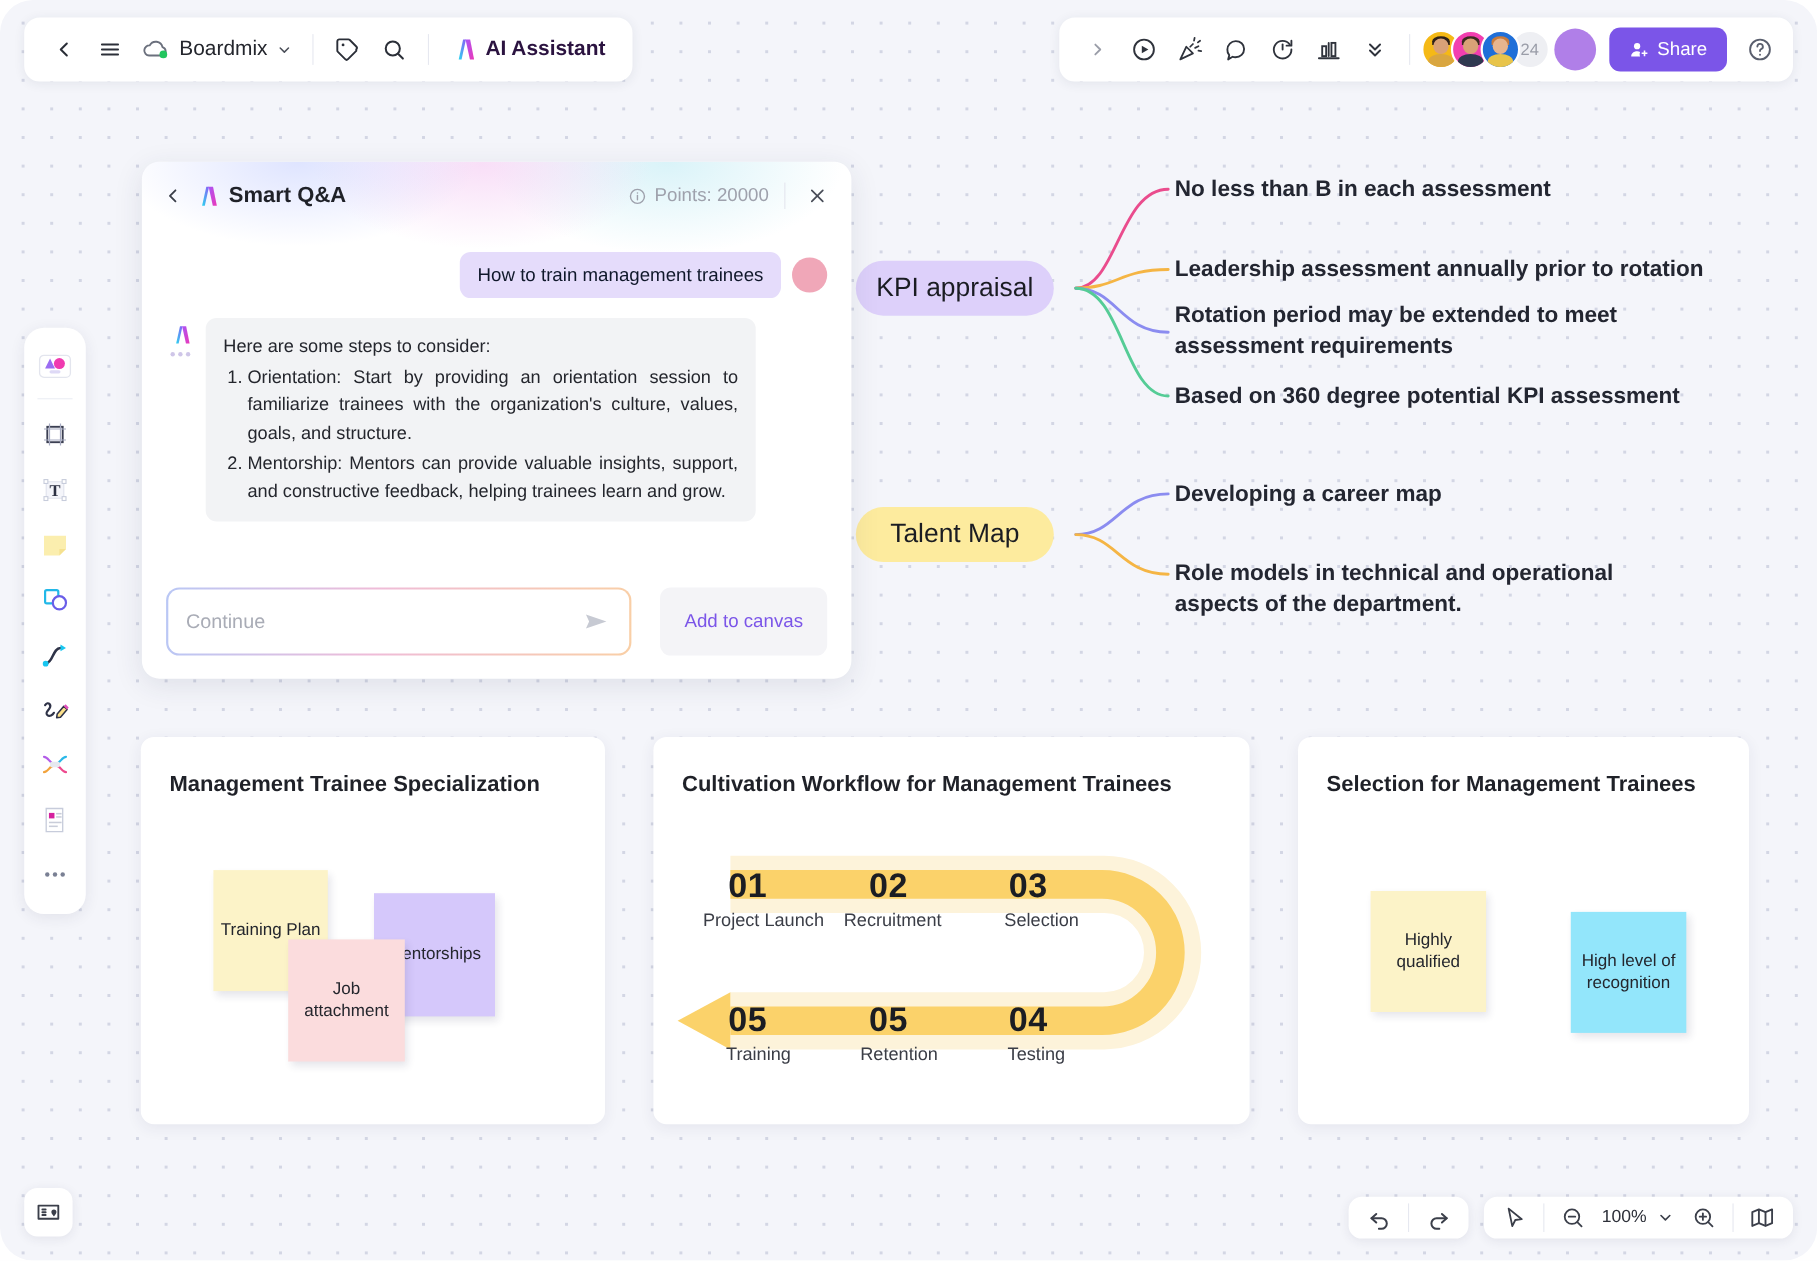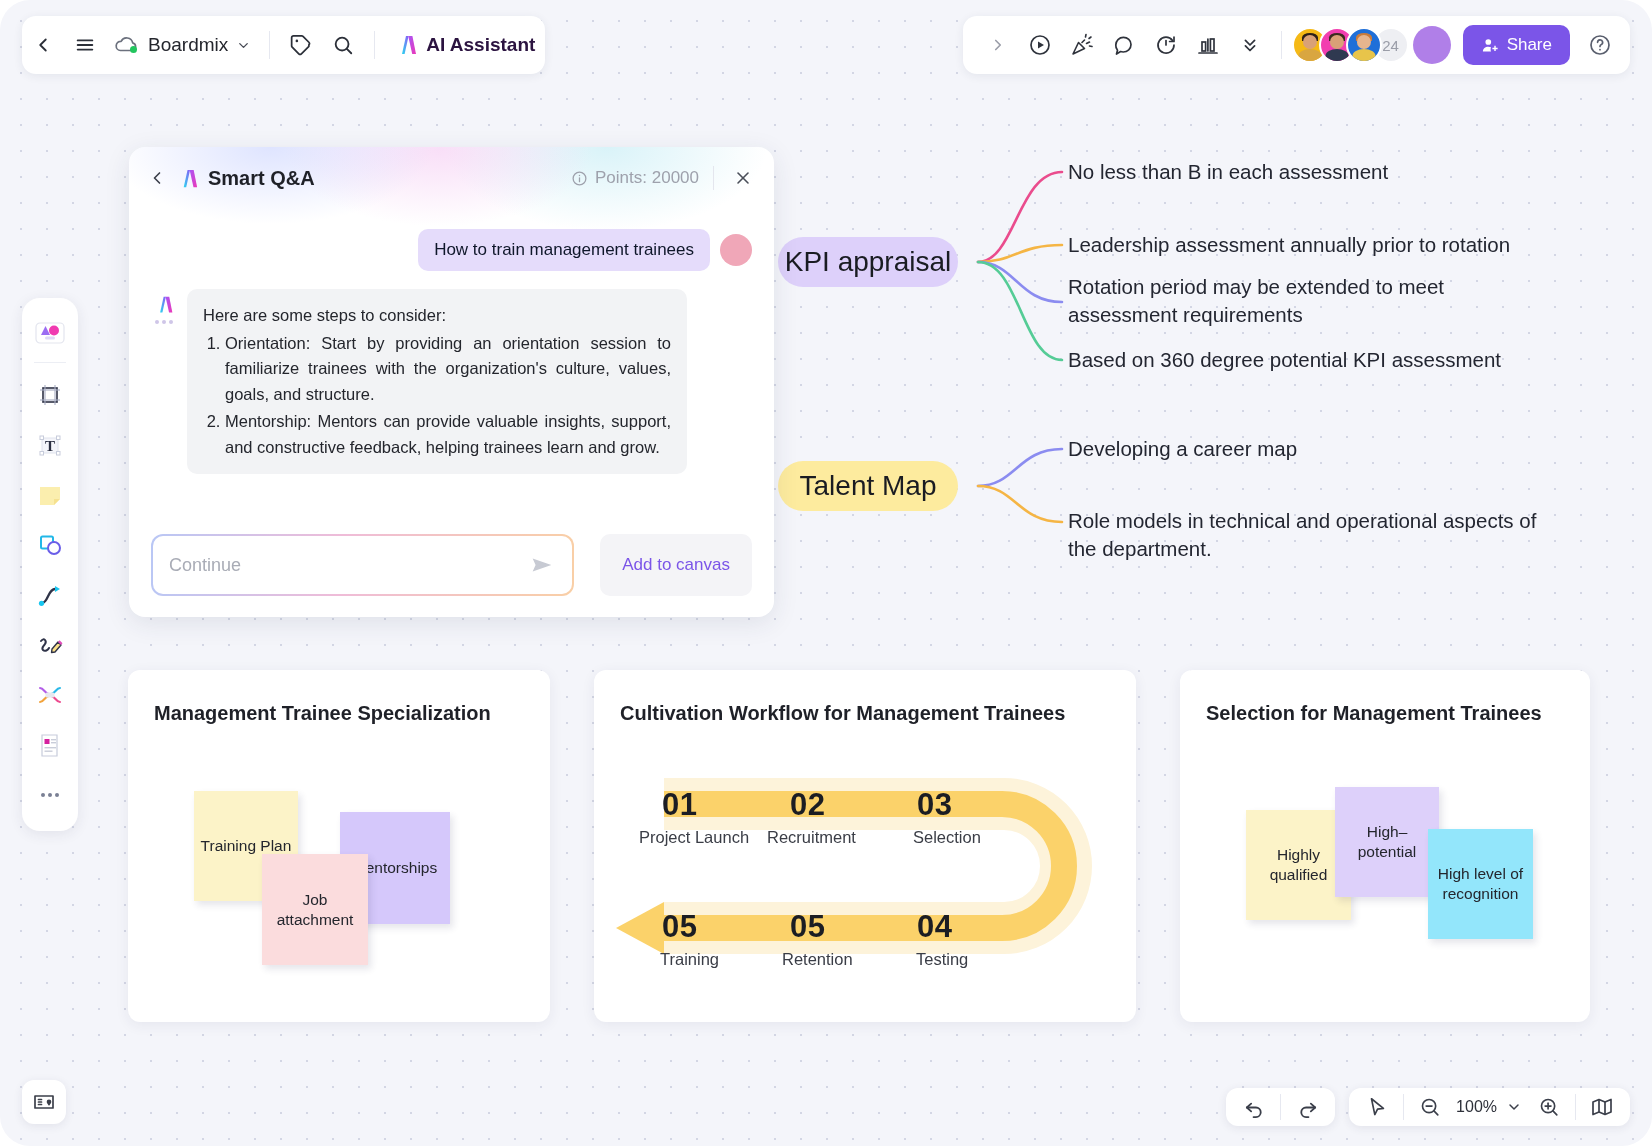--- a/index.html
+++ b/index.html
@@ -26,21 +26,21 @@
   }
 
   
   .topbar-left {
     position: absolute; left: 22px; top: 16px;
     height: 58px;
     background: #fff;
     border-radius: 14px;
     box-shadow: 0 2px 10px rgba(40,45,80,.08);
     display: flex; align-items: center;
-    padding: 0 0;
+    padding: 0 15px;
     gap: 0px;
     z-index: 30;
   }
   .tb-btn {
     width: 42px; height: 42px;
     display: flex; align-items: center; justify-content: center;
     border-radius: 8px;
     color: #2b2f38;
     cursor: pointer;
   }
@@ -198,28 +198,29 @@
     background: #f4f4f7; color: #7b55e8; font-size: 17px;
     border-radius: 10px; height: 62px; padding: 0 22px;
     display: flex; align-items: center; cursor: pointer;
   }
 
   
   .mindmap { position: absolute; left: 800px; top: 150px; width: 840px; height: 420px; z-index: 10; }
   .mm-node {
     position: absolute;
     border-radius: 26px;
-    font-size: 28px; color: #1a1c22;
+    font-size: 24px; color: #1a1c22;
     display: flex; align-items: center; justify-content: center;
     cursor: pointer;
   }
   .mm-label {
     position: absolute;
     font-size: 20.5px; color: #232631; line-height: 1.35;
     cursor: pointer;
+    font-weight: bold;
   }
   .mm-svg { position: absolute; inset: 0; }
 
   
   .card {
     position: absolute;
     background: #fff;
     border-radius: 12px;
     box-shadow: 0 3px 14px rgba(40,45,80,.07);
     z-index: 10;
@@ -642,23 +643,20 @@
     <div class="wf-cap" style="left:188px; top:280px;">Retention</div>
     <div class="wf-num" style="left:323px; top:239px;">04</div>
     <div class="wf-cap" style="left:322px; top:280px;">Testing</div>
   </div>
 
   <div class="card" style="left:1180px; top:670px; width:410px; height:352px;">
     <div class="card-title">Selection for Management Trainees</div>
     <div class="sticky" style="left:66px; top:140px; width:105px; height:110px; background:#fcf3c8;">
       <span>Highly qualified</span>
     </div>
-    <div class="sticky" style="left:155px; top:117px; width:104px; height:110px; background:#ddd0fa;">
-      <span>High–potential</span>
-    </div>
     <div class="sticky" style="left:248px; top:159px; width:105px; height:110px; background:#93e6fb;">
       <span>High level of recognition</span>
     </div>
   </div>
 
   <div class="bottom-left-btn">
     <svg width="24" height="24" viewBox="0 0 24 24" fill="none" stroke="currentColor" stroke-width="1.7" stroke-linejoin="round">
       <path d="M3 6h18v12H3z"></path>
       <line x1="6.5" y1="9.5" x2="9.5" y2="9.5" stroke-linecap="round"></line>
       <line x1="6.5" y1="12" x2="9.5" y2="12" stroke-linecap="round"></line>

